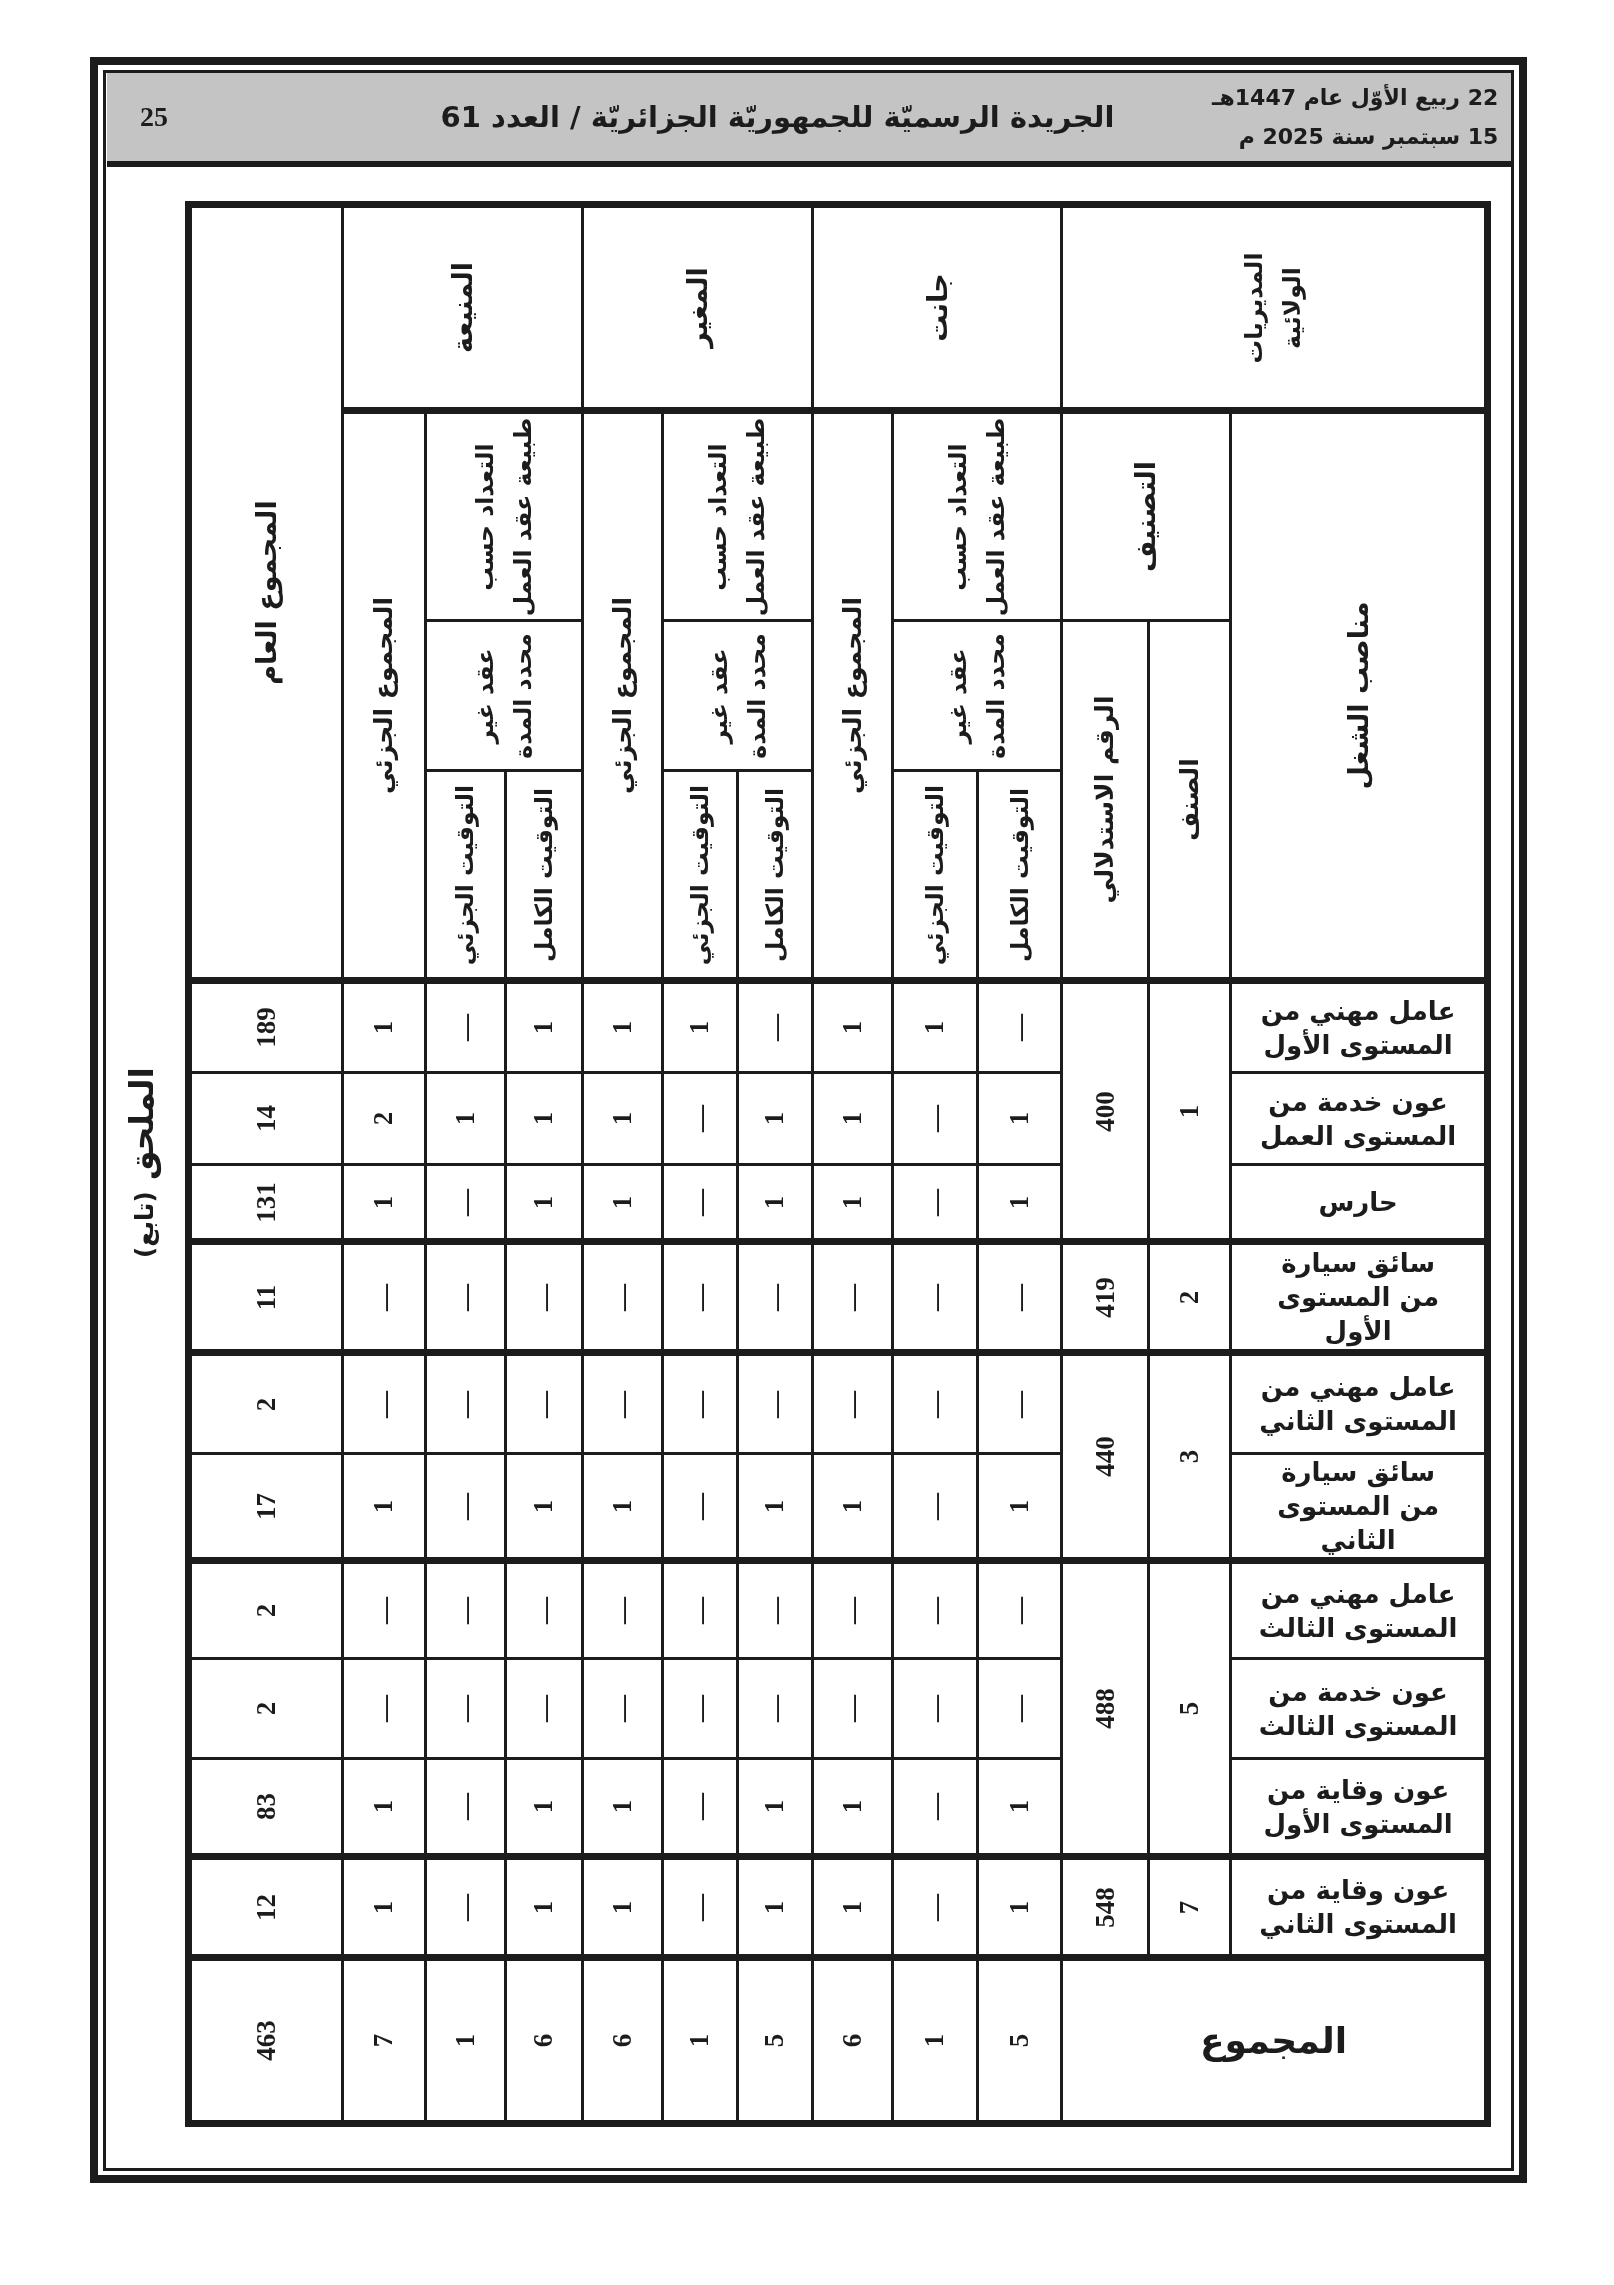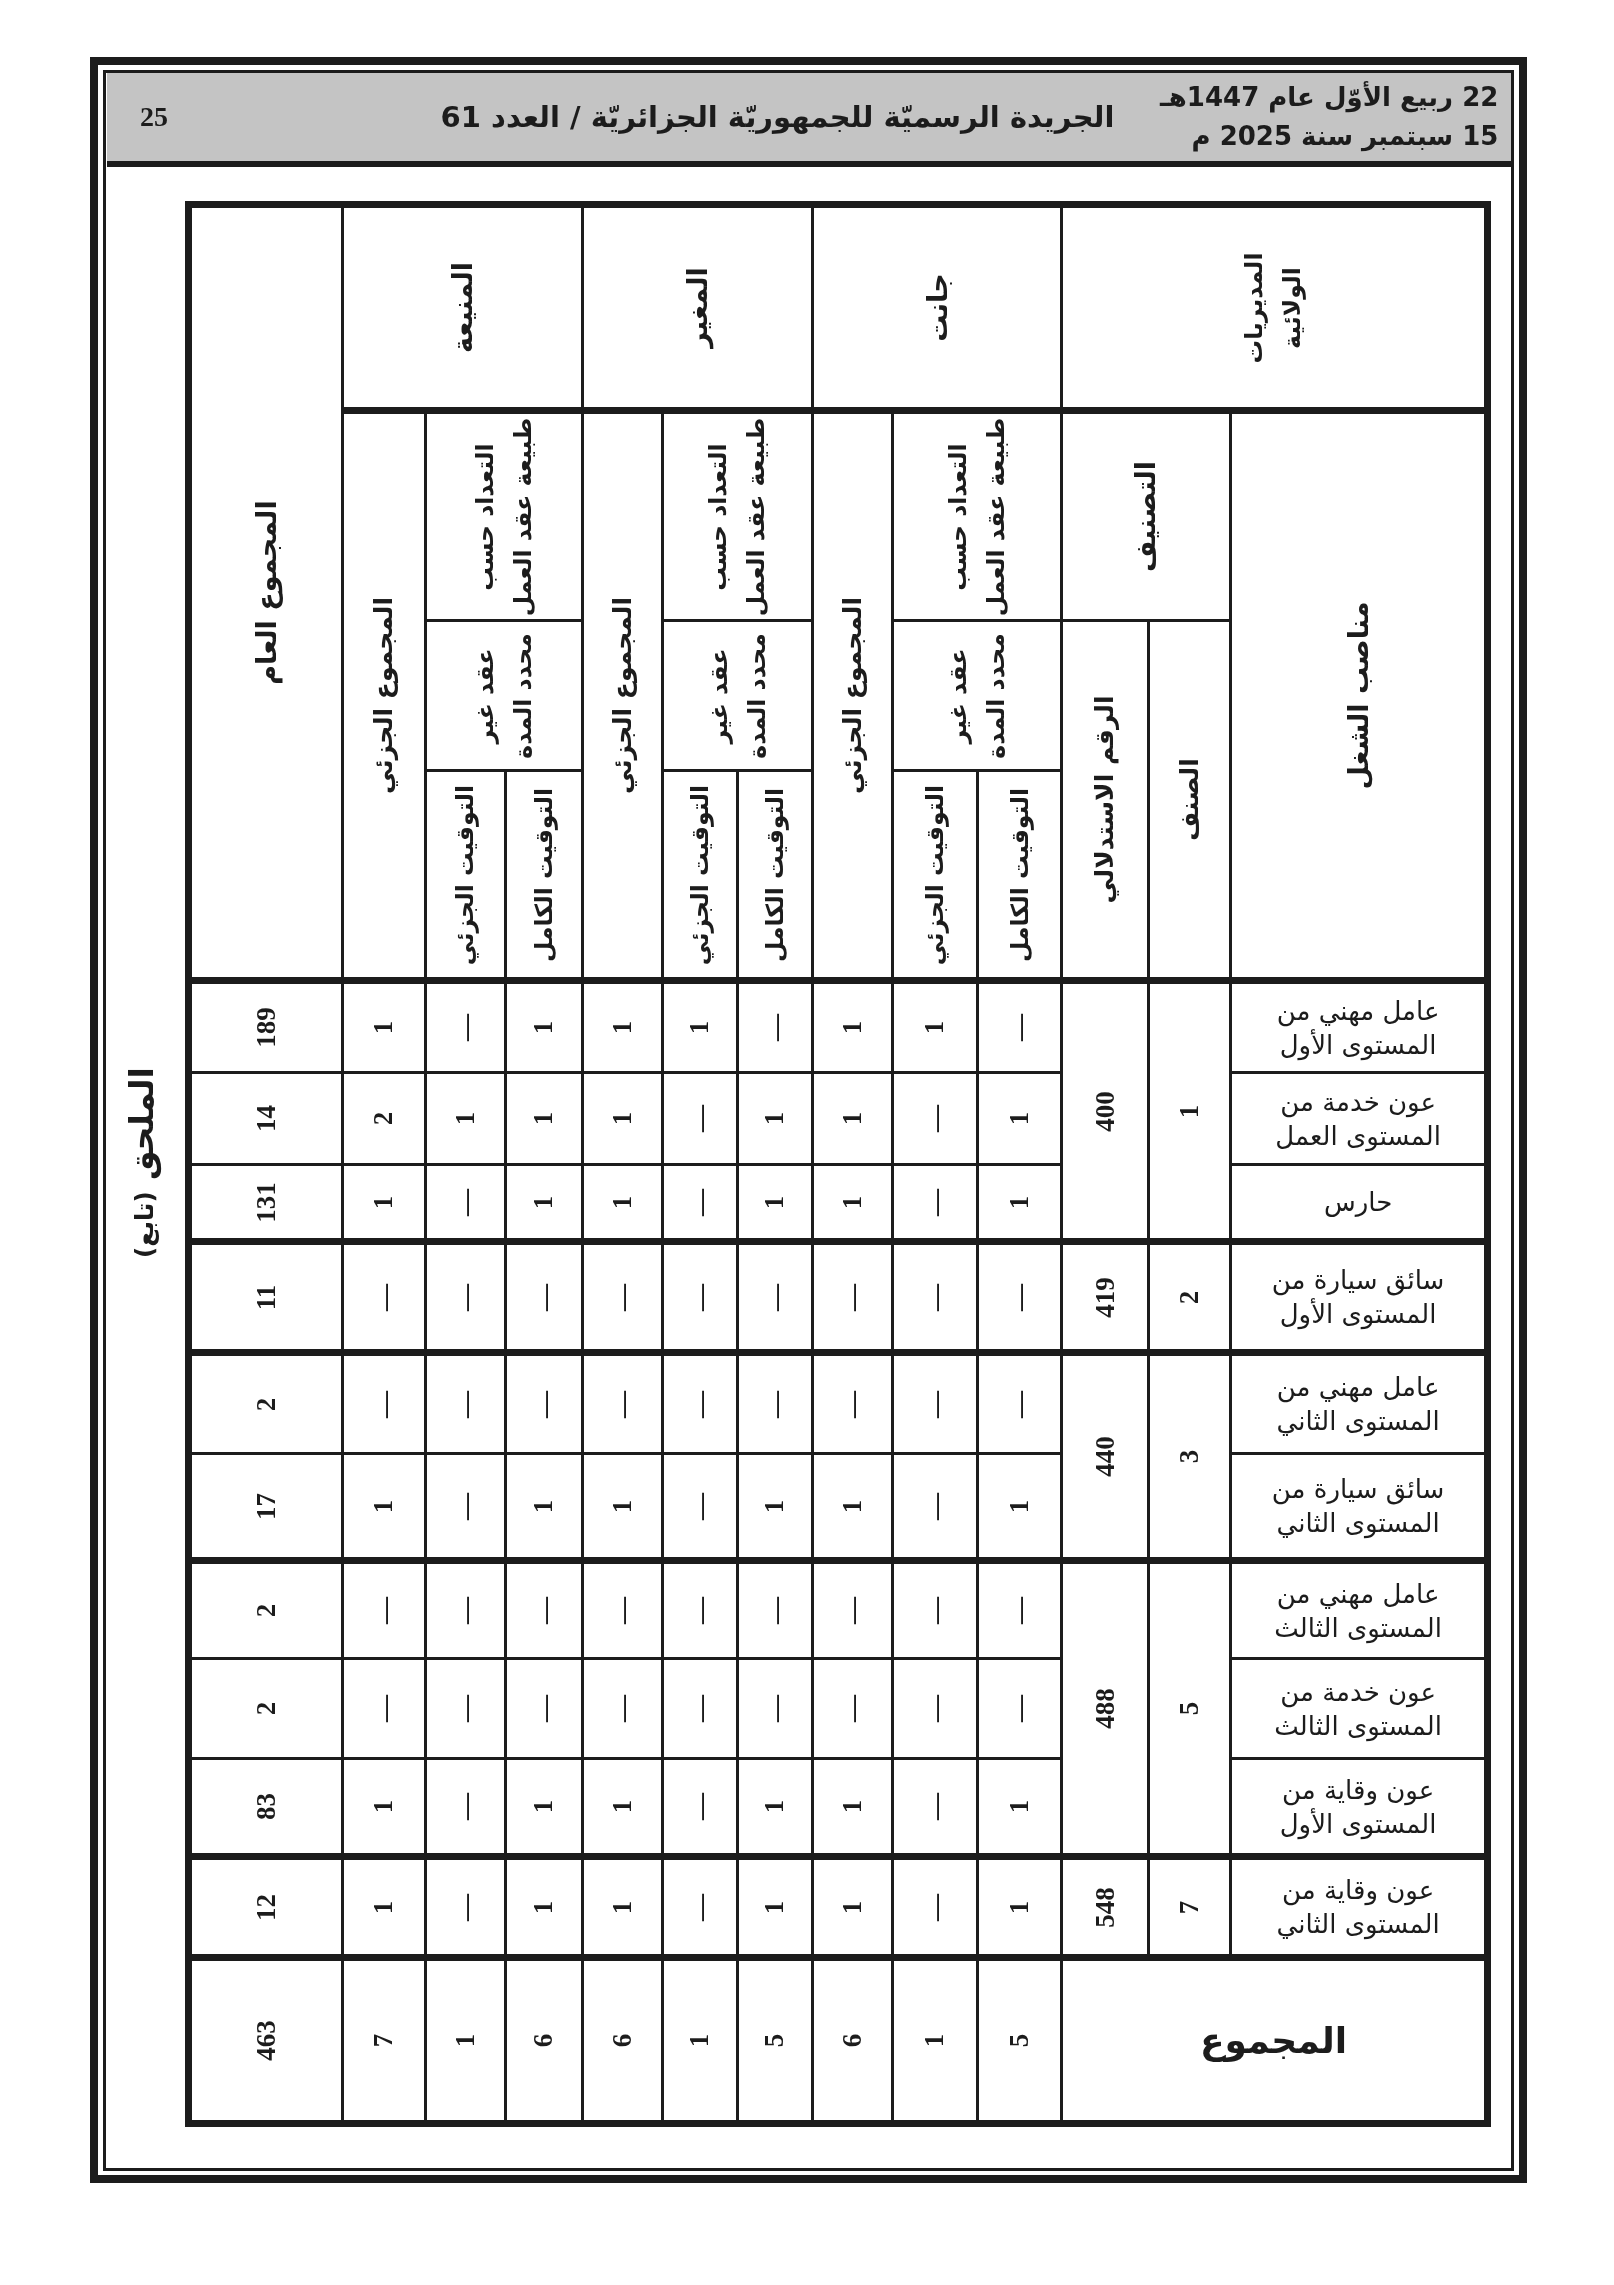--- a/index.html
+++ b/index.html
@@ -17,21 +17,21 @@
   .frame-inner{left:103px;top:70px;width:1411px;height:2101px;border:3.6px solid var(--ink);}
 
   
   .masthead{left:107px;top:73px;width:1404px;height:94px;background:var(--gray);
     border-bottom:6.3px solid var(--ink);}
   .mh-page-number{left:33px;top:50%;transform:translateY(-50%);
     font:bold 28px "Liberation Serif","DejaVu Serif",serif;}
   .mh-title{left:0;right:63px;top:50%;transform:translateY(-50%);text-align:center;
     font-weight:bold;font-size:29px;}
   .mh-dates{right:12.7px;top:50%;transform:translateY(-50%);text-align:right;
-    font-weight:bold;font-size:26px;line-height:39px;white-space:nowrap;}
+    font-weight:bold;font-size:22px;line-height:39px;white-space:nowrap;}
 
   
   .annex{left:101px;top:1040px;width:81px;height:244px;display:flex;
     align-items:center;justify-content:center;}
   .annex .vt{font-size:33px;}
   .annex .cont{font-size:24.4px;}
 
   
   .gz-table{left:185px;top:201px;}
   table{border-collapse:collapse;table-layout:fixed;width:1298px;
@@ -48,21 +48,21 @@
 
   .vc{display:flex;align-items:center;justify-content:center;width:100%;}
   .vt{display:inline-block;flex:none;transform:rotate(-90deg);white-space:nowrap;
     font-weight:bold;font-size:25px;}
   .vt2{display:inline-block;flex:none;transform:rotate(-90deg);text-align:center;
     font-weight:bold;font-size:23.5px;line-height:38px;}
   .vt2 span{display:block;white-space:nowrap;}
   .big .vt{font-size:27px;}
   .small .vt{font-size:23.5px;}
   .num .vt{font-family:"Liberation Serif","DejaVu Serif",serif;font-size:27px;}
-  .jt{font-weight:normal;font-size:26px;line-height:34px;padding:0 26px;}
+  .jt{font-weight:bold;font-size:26px;line-height:34px;padding:0 26px;}
   .sum-label{font-weight:bold;font-size:36px;}
 </style>
 </head>
 <body>
 
 <div class="abs frame-outer"></div>
 <div class="abs frame-inner"></div>
 
 <div class="abs masthead">
   <div class="abs mh-page-number">25</div>

